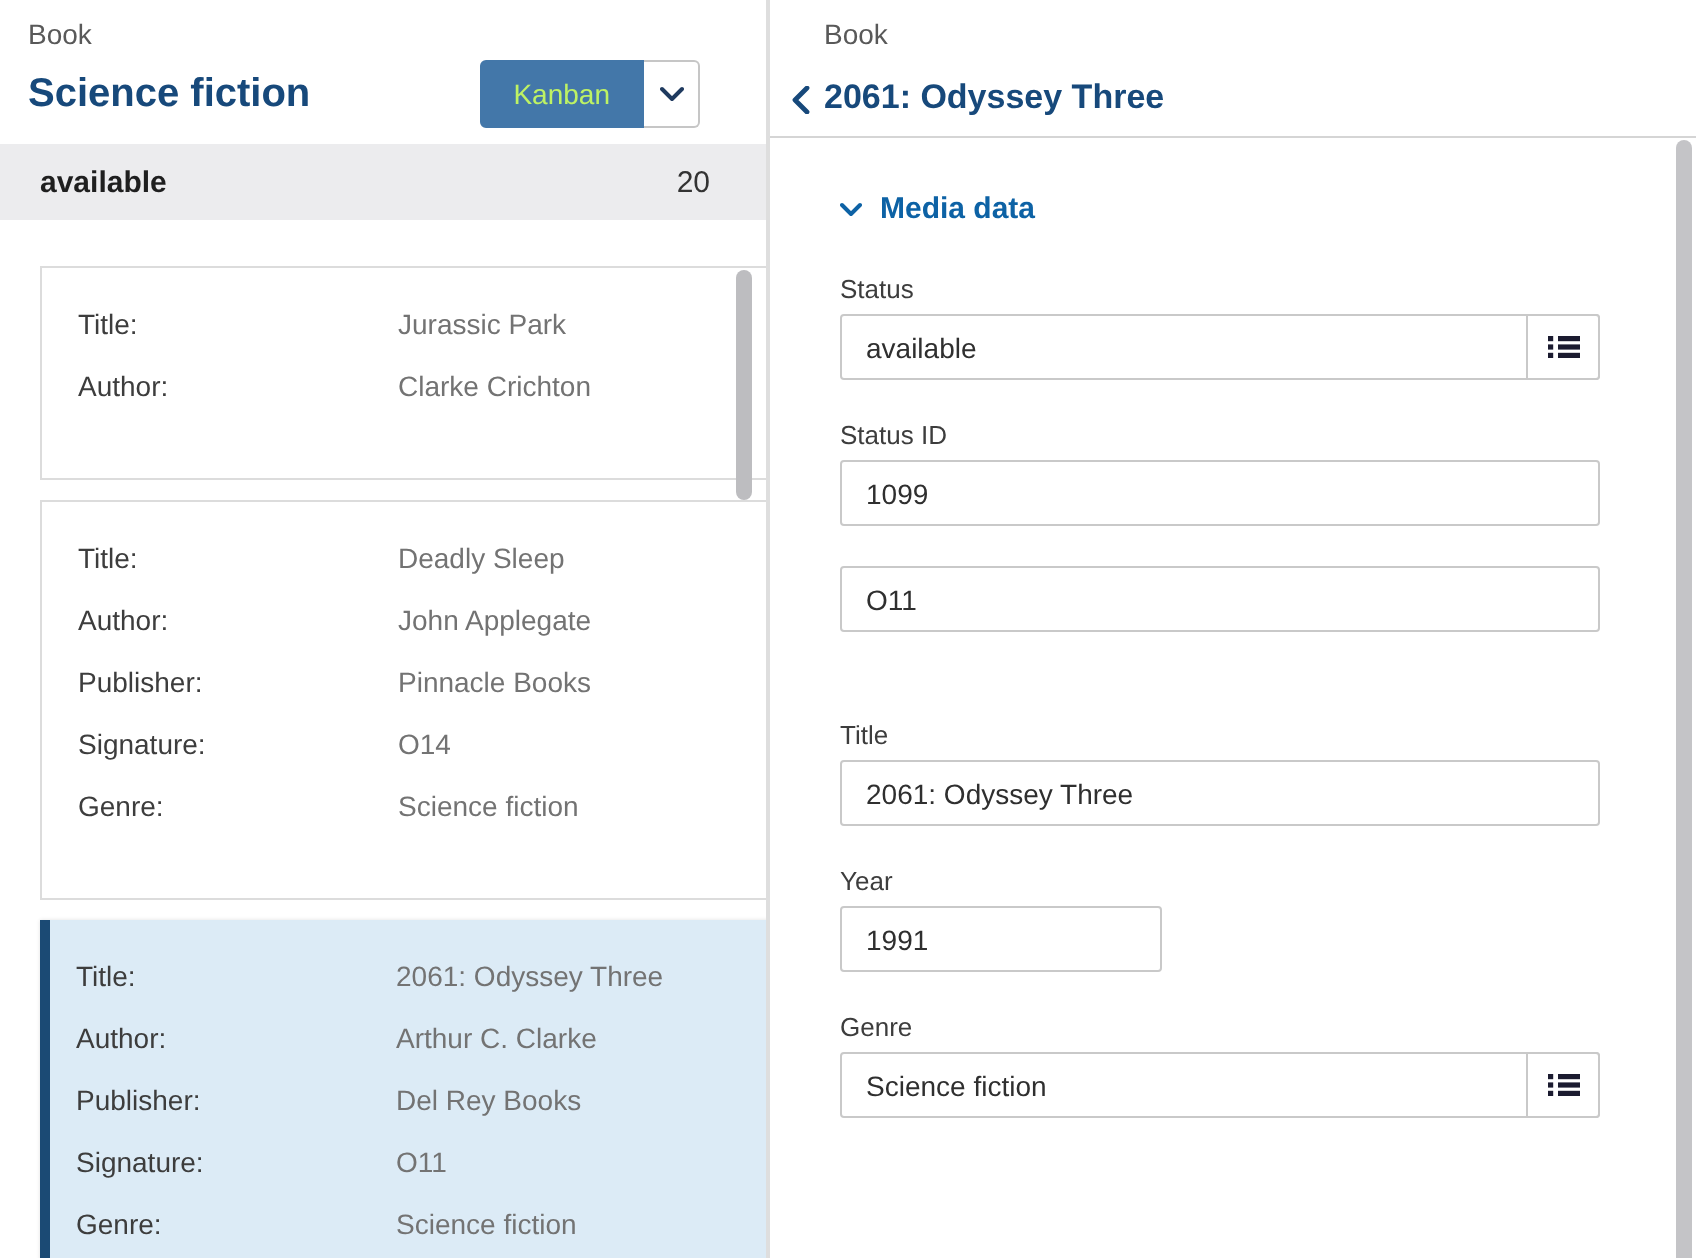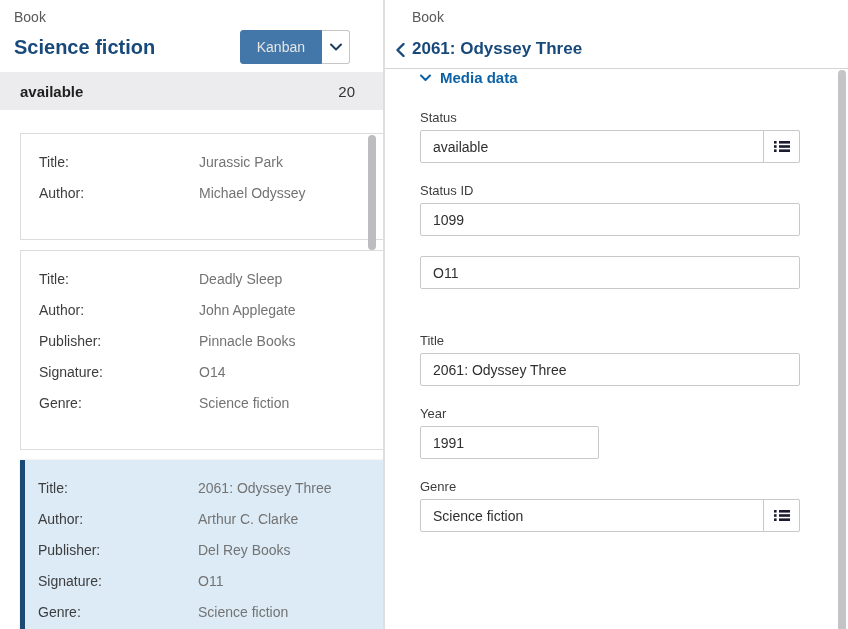--- a/index.html
+++ b/index.html
@@ -14,21 +14,21 @@
   html,body{width:848px;height:629px;overflow:hidden;background:#fff;
     font-family:"Liberation Sans","DejaVu Sans",sans-serif;color:#3d3d3d;}
   .app{position:relative;width:848px;height:629px;}
 
   
   .left-panel{position:absolute;left:0;top:0;width:383px;height:629px;background:#fff;}
   .crumb{font-size:14px;color:#595959;}
   .left-panel .crumb{position:absolute;left:14px;top:9px;}
   .left-title{position:absolute;left:14px;top:36px;font-size:20px;font-weight:bold;color:var(--title-navy);}
   .split-btn{position:absolute;right:33px;top:30px;height:34px;display:flex;}
-  .kanban-btn{height:34px;padding:0 16px;background:var(--kanban-blue);color:#e5e5e5;border:1px solid var(--kanban-blue);
+  .kanban-btn{height:34px;padding:0 16px;background:var(--kanban-blue);color:#bef264;border:1px solid var(--kanban-blue);
     border-radius:3px 0 0 3px;font-size:14px;font-family:inherit;cursor:pointer;}
   .kanban-caret{height:34px;width:28px;background:#fff;border:1px solid #c6c6c6;border-left:none;
     border-radius:0 3px 3px 0;display:flex;align-items:center;justify-content:center;cursor:pointer;}
   .group-row{position:absolute;left:0;top:72px;width:383px;height:38px;background:var(--group-row-bg);
     display:flex;align-items:center;padding:0 28px 0 20px;cursor:pointer;}
   .group-label{font-size:15px;font-weight:bold;color:#1f1f1f;flex:1;}
   .group-count{font-size:15px;color:#333;}
   .card-list{position:absolute;left:0;top:110px;width:383px;bottom:0;overflow:hidden;}
   .card{width:372px;margin:10px 0 0 20px;background:#fff;border:1px solid #dcdcdc;
     padding:13px 18px 30px 18px;cursor:pointer;}
@@ -43,28 +43,28 @@
   .panel-divider{position:absolute;left:383px;top:0;width:2px;height:629px;background:#dedede;}
 
   
   .right-panel{position:absolute;left:385px;top:0;width:463px;height:629px;background:#fff;}
   .right-panel .crumb{position:absolute;left:27px;top:9px;}
   .back-btn{position:absolute;left:6px;top:40px;width:18px;height:20px;background:none;border:none;
     display:flex;align-items:center;justify-content:center;cursor:pointer;}
   .right-title{position:absolute;left:27px;top:39px;font-size:17px;font-weight:bold;color:var(--title-navy);}
   .header-rule{position:absolute;left:0;top:68px;width:463px;height:1px;background:#d5d5d5;}
   .form-area{position:absolute;left:0;top:69px;width:463px;bottom:0;overflow:hidden;padding:0 48px 0 35px;}
-  .form-section{}
+  .form-section{margin-top:27px;}
   .form-section + .form-section{margin-top:44px;}
   .section-header{display:flex;align-items:center;gap:9px;margin-bottom:24px;cursor:pointer;}
   .section-title{font-size:15px;font-weight:bold;color:var(--section-blue);}
   .field{margin-bottom:20px;}
   .field-label{display:block;font-size:13px;color:#3d3d3d;margin-bottom:5px;}
   .input-wrap{position:relative;width:380px;height:33px;}
-  .input-wrap.narrow{width:179px;}
+  .input-wrap.narrow{width:161px;}
   .text-input{width:100%;height:33px;border:1px solid #c9c9c9;border-radius:2px;background:#fff;
     font-size:14px;font-family:inherit;color:#2f2f2f;padding:0 12px;outline:none;}
   .text-input.with-btn{padding-right:46px;}
   .list-btn{position:absolute;right:0;top:0;width:37px;height:33px;background:#fff;border:1px solid #c9c9c9;
     border-radius:0 2px 2px 0;display:flex;align-items:center;justify-content:center;cursor:pointer;}
   .v-scroll-right{position:absolute;right:2px;top:70px;width:8px;height:559px;border-radius:4px 4px 0 0;background:#c4c4c7;}
 </style>
 </head>
 <body>
 
@@ -86,21 +86,21 @@
       <span class="group-count">20</span>
     </div>
     <div class="card-list" id="card-list">
       <div class="card">
           <div class="card-row">
     <span class="card-label">Title:</span>
     <span class="card-value">Jurassic Park</span>
   </div>
           <div class="card-row">
     <span class="card-label">Author:</span>
-    <span class="card-value">Michael Odyssey</span>
+    <span class="card-value">Clarke Crichton</span>
   </div>
         </div>
         <div class="card">
           <div class="card-row">
     <span class="card-label">Title:</span>
     <span class="card-value">Deadly Sleep</span>
   </div>
           <div class="card-row">
     <span class="card-label">Author:</span>
     <span class="card-value">John Applegate</span>

